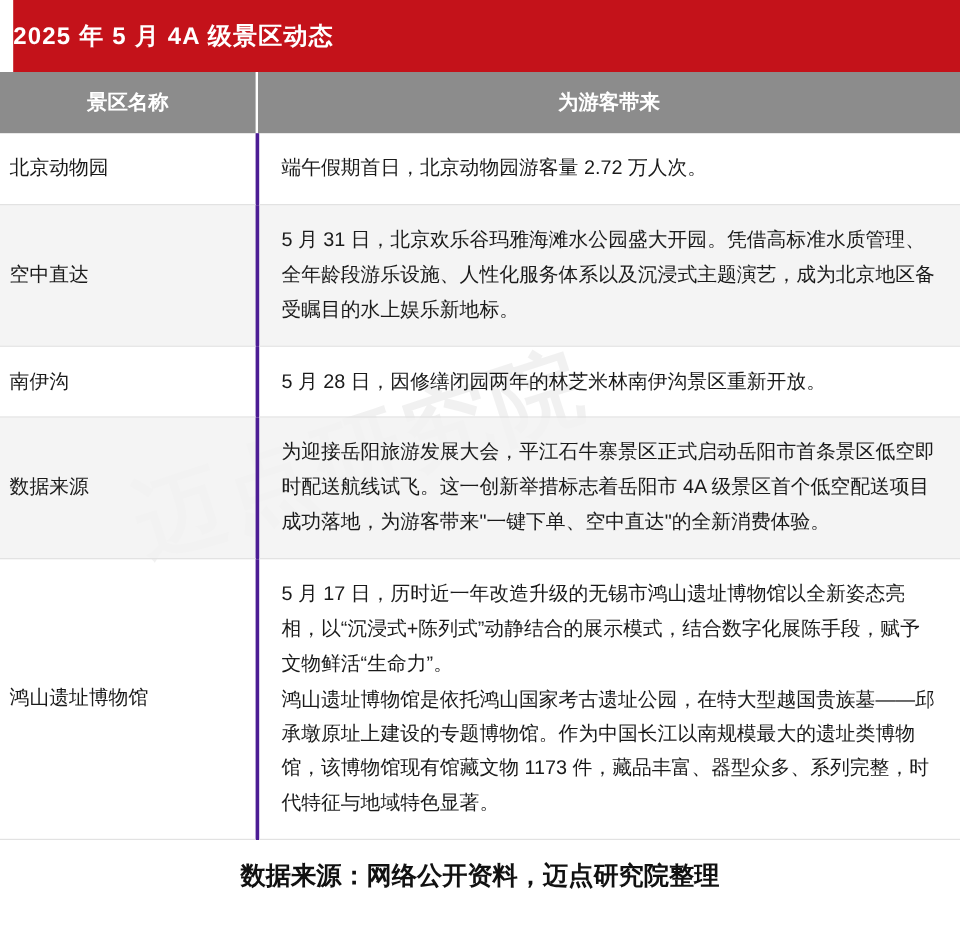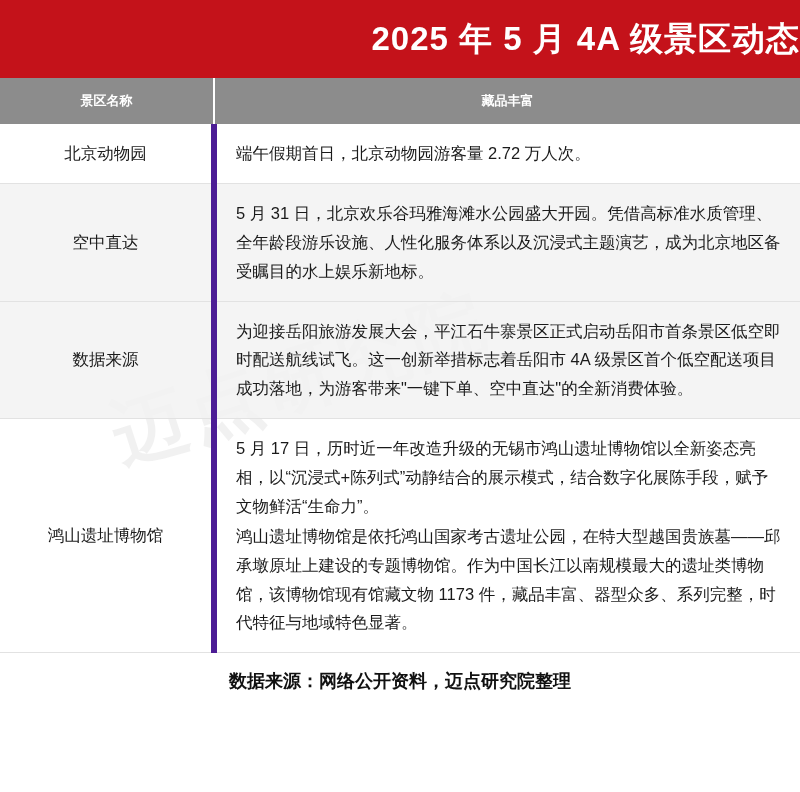--- a/index.html
+++ b/index.html
@@ -37,79 +37,80 @@
     white-space: nowrap;
     font-family: "Liberation Serif", serif;
   }
   .watermark .wm-line {
     display: block;
   }
 
   .title-bar {
     background: #c4121a;
     color: #ffffff;
-    text-align: right;
-    font-size: 33px;
+    text-align: left;
+    font-size: 20px;
     font-weight: bold;
     letter-spacing: 1px;
     padding: 17px 0 16px 0;
     position: relative;
     z-index: 10;
+    margin-left: 11px;
   }
   table.main {
     width: 800px;
     border-collapse: collapse;
     table-layout: fixed;
     position: relative;
     z-index: 10;
     background: transparent;
   }
   table.main col.c1 { width: 214px; }
   table.main col.c2 { width: 586px; }
 
   thead th {
     background: #8c8c8c;
     color: #ffffff;
-    font-size: 13px;
+    font-size: 17px;
     font-weight: bold;
     padding: 14px 0;
     text-align: center;
     border-right: 2px solid #ffffff;
   }
   thead th:last-child { border-right: none; }
 
   tbody td {
     font-size: 16.5px;
     color: #1a1a1a;
     line-height: 1.75;
     vertical-align: middle;
     padding: 14px 18px;
     border-bottom: 1px solid #e2e2e2;
     box-sizing: border-box;
   }
   tbody td.name {
-    text-align: center;
+    text-align: left;
     padding: 14px 8px;
-    border-right: 6px solid #4c1d95;
+    border-right: 3px solid #4c1d95;
   }
   tbody tr.alt td {
     background: rgba(242,242,242,0.85);
   }
   tbody tr.plain td {
     background: rgba(255,255,255,0.0);
   }
   tbody td p {
     margin: 1px;
   }
   tbody td p + p {
     margin-top: 0px;
   }
   .source {
     text-align: center;
-    font-size: 18px;
+    font-size: 21px;
     color: #111111;
     padding-top: 16px;
     position: relative;
     z-index: 10;
     font-weight: bold;
   }
 </style>
 </head>
 <body>
 
@@ -122,34 +123,40 @@
   <div class="title-bar">2025 年 5 月 4A 级景区动态</div>
 
   <table class="main">
     <colgroup>
         <col class="c1">
         <col class="c2">
       </colgroup>
     <thead>
       <tr>
         <th>景区名称</th>
-        <th>藏品丰富</th>
+        <th>为游客带来</th>
       </tr>
     </thead>
     <tbody>
       <tr class="plain">
         <td class="name">北京动物园</td>
         <td>
           <p>端午假期首日，北京动物园游客量 2.72 万人次。</p>
         </td>
       </tr>
       <tr class="alt">
         <td class="name">空中直达</td>
         <td>
           <p>5 月 31 日，北京欢乐谷玛雅海滩水公园盛大开园。凭借高标准水质管理、全年龄段游乐设施、人性化服务体系以及沉浸式主题演艺，成为北京地区备受瞩目的水上娱乐新地标。</p>
+        </td>
+      </tr>
+      <tr class="plain">
+        <td class="name">南伊沟</td>
+        <td>
+          <p>5 月 28 日，因修缮闭园两年的林芝米林南伊沟景区重新开放。</p>
         </td>
       </tr>
       <tr class="alt">
         <td class="name">数据来源</td>
         <td>
           <p>为迎接岳阳旅游发展大会，平江石牛寨景区正式启动岳阳市首条景区低空即时配送航线试飞。这一创新举措标志着岳阳市 4A 级景区首个低空配送项目成功落地，为游客带来"一键下单、空中直达"的全新消费体验。</p>
         </td>
       </tr>
       <tr class="plain">
         <td class="name">鸿山遗址博物馆</td>

